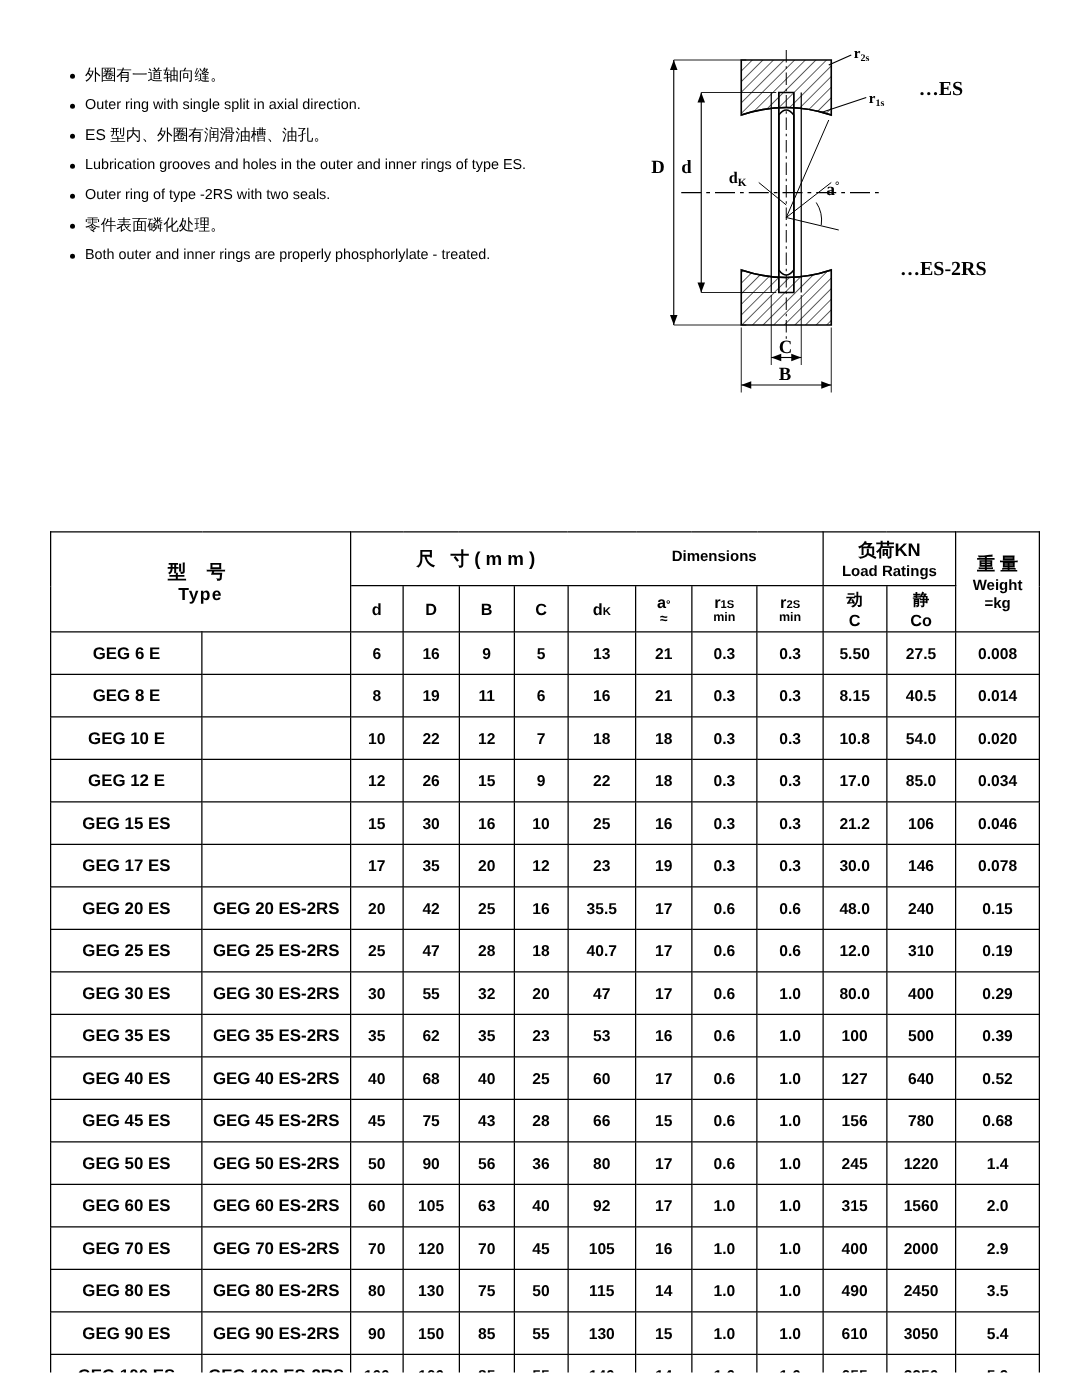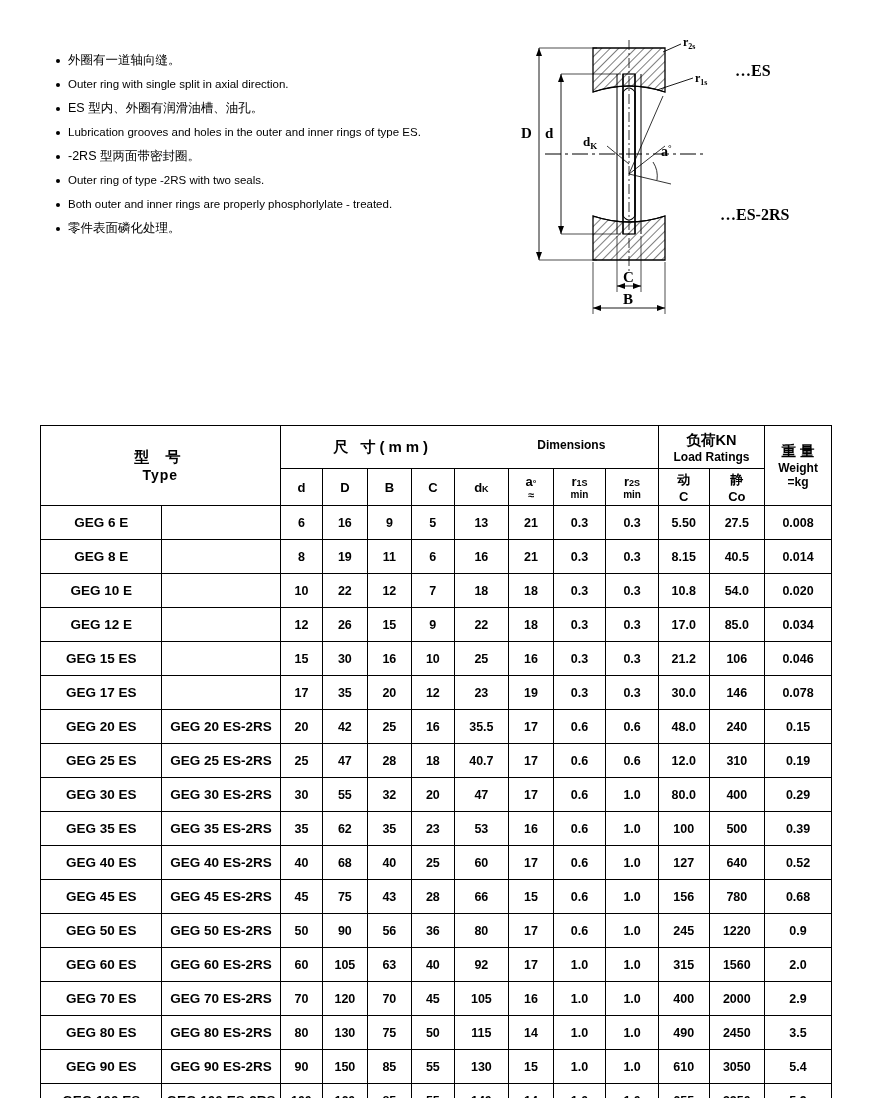--- a/index.html
+++ b/index.html
@@ -77,33 +77,29 @@
     <div class="feat">
       <span class="dot"></span>
       <span class="feat-cn">ES 型内、外圈有润滑油槽、油孔。</span>
     </div>
     <div class="feat">
       <span class="dot"></span>
       <span class="feat-en">Lubrication grooves and holes in the outer and inner rings of type ES.</span>
     </div>
     <div class="feat">
       <span class="dot"></span>
-      <span class="feat-cn">-2RS 型两面带密封圈。</span>
-    </div>
-    <div class="feat">
-      <span class="dot"></span>
       <span class="feat-en">Outer ring of type -2RS with two seals.</span>
     </div>
     <div class="feat">
       <span class="dot"></span>
+      <span class="feat-cn">零件表面磷化处理。</span>
+    </div>
+    <div class="feat">
+      <span class="dot"></span>
       <span class="feat-en">Both outer and inner rings are properly phosphorlylate - treated.</span>
-    </div>
-    <div class="feat">
-      <span class="dot"></span>
-      <span class="feat-cn">零件表面磷化处理。</span>
     </div>
   </div>
 
   <div class="drawing">
     <svg width="350" height="290" viewBox="0 0 350 290" xmlns="http://www.w3.org/2000/svg">
       <defs>
         <pattern id="hatchA" width="6" height="6" patternTransform="rotate(45)" patternUnits="userSpaceOnUse">
           <line x1="0" y1="0" x2="0" y2="6" stroke="#000" stroke-width="1"></line>
         </pattern>
         <pattern id="hatchB" width="6" height="6" patternTransform="rotate(-45)" patternUnits="userSpaceOnUse">
@@ -417,21 +413,21 @@
         <td>50</td>
         <td>90</td>
         <td>56</td>
         <td>36</td>
         <td>80</td>
         <td>17</td>
         <td>0.6</td>
         <td>1.0</td>
         <td>245</td>
         <td>1220</td>
-        <td>0.9</td>
+        <td>1.4</td>
       </tr>
       <tr class="row">
         <td class="type-cell">GEG 60 ES</td>
         <td class="type-cell">GEG 60 ES-2RS</td>
         <td>60</td>
         <td>105</td>
         <td>63</td>
         <td>40</td>
         <td>92</td>
         <td>17</td>

